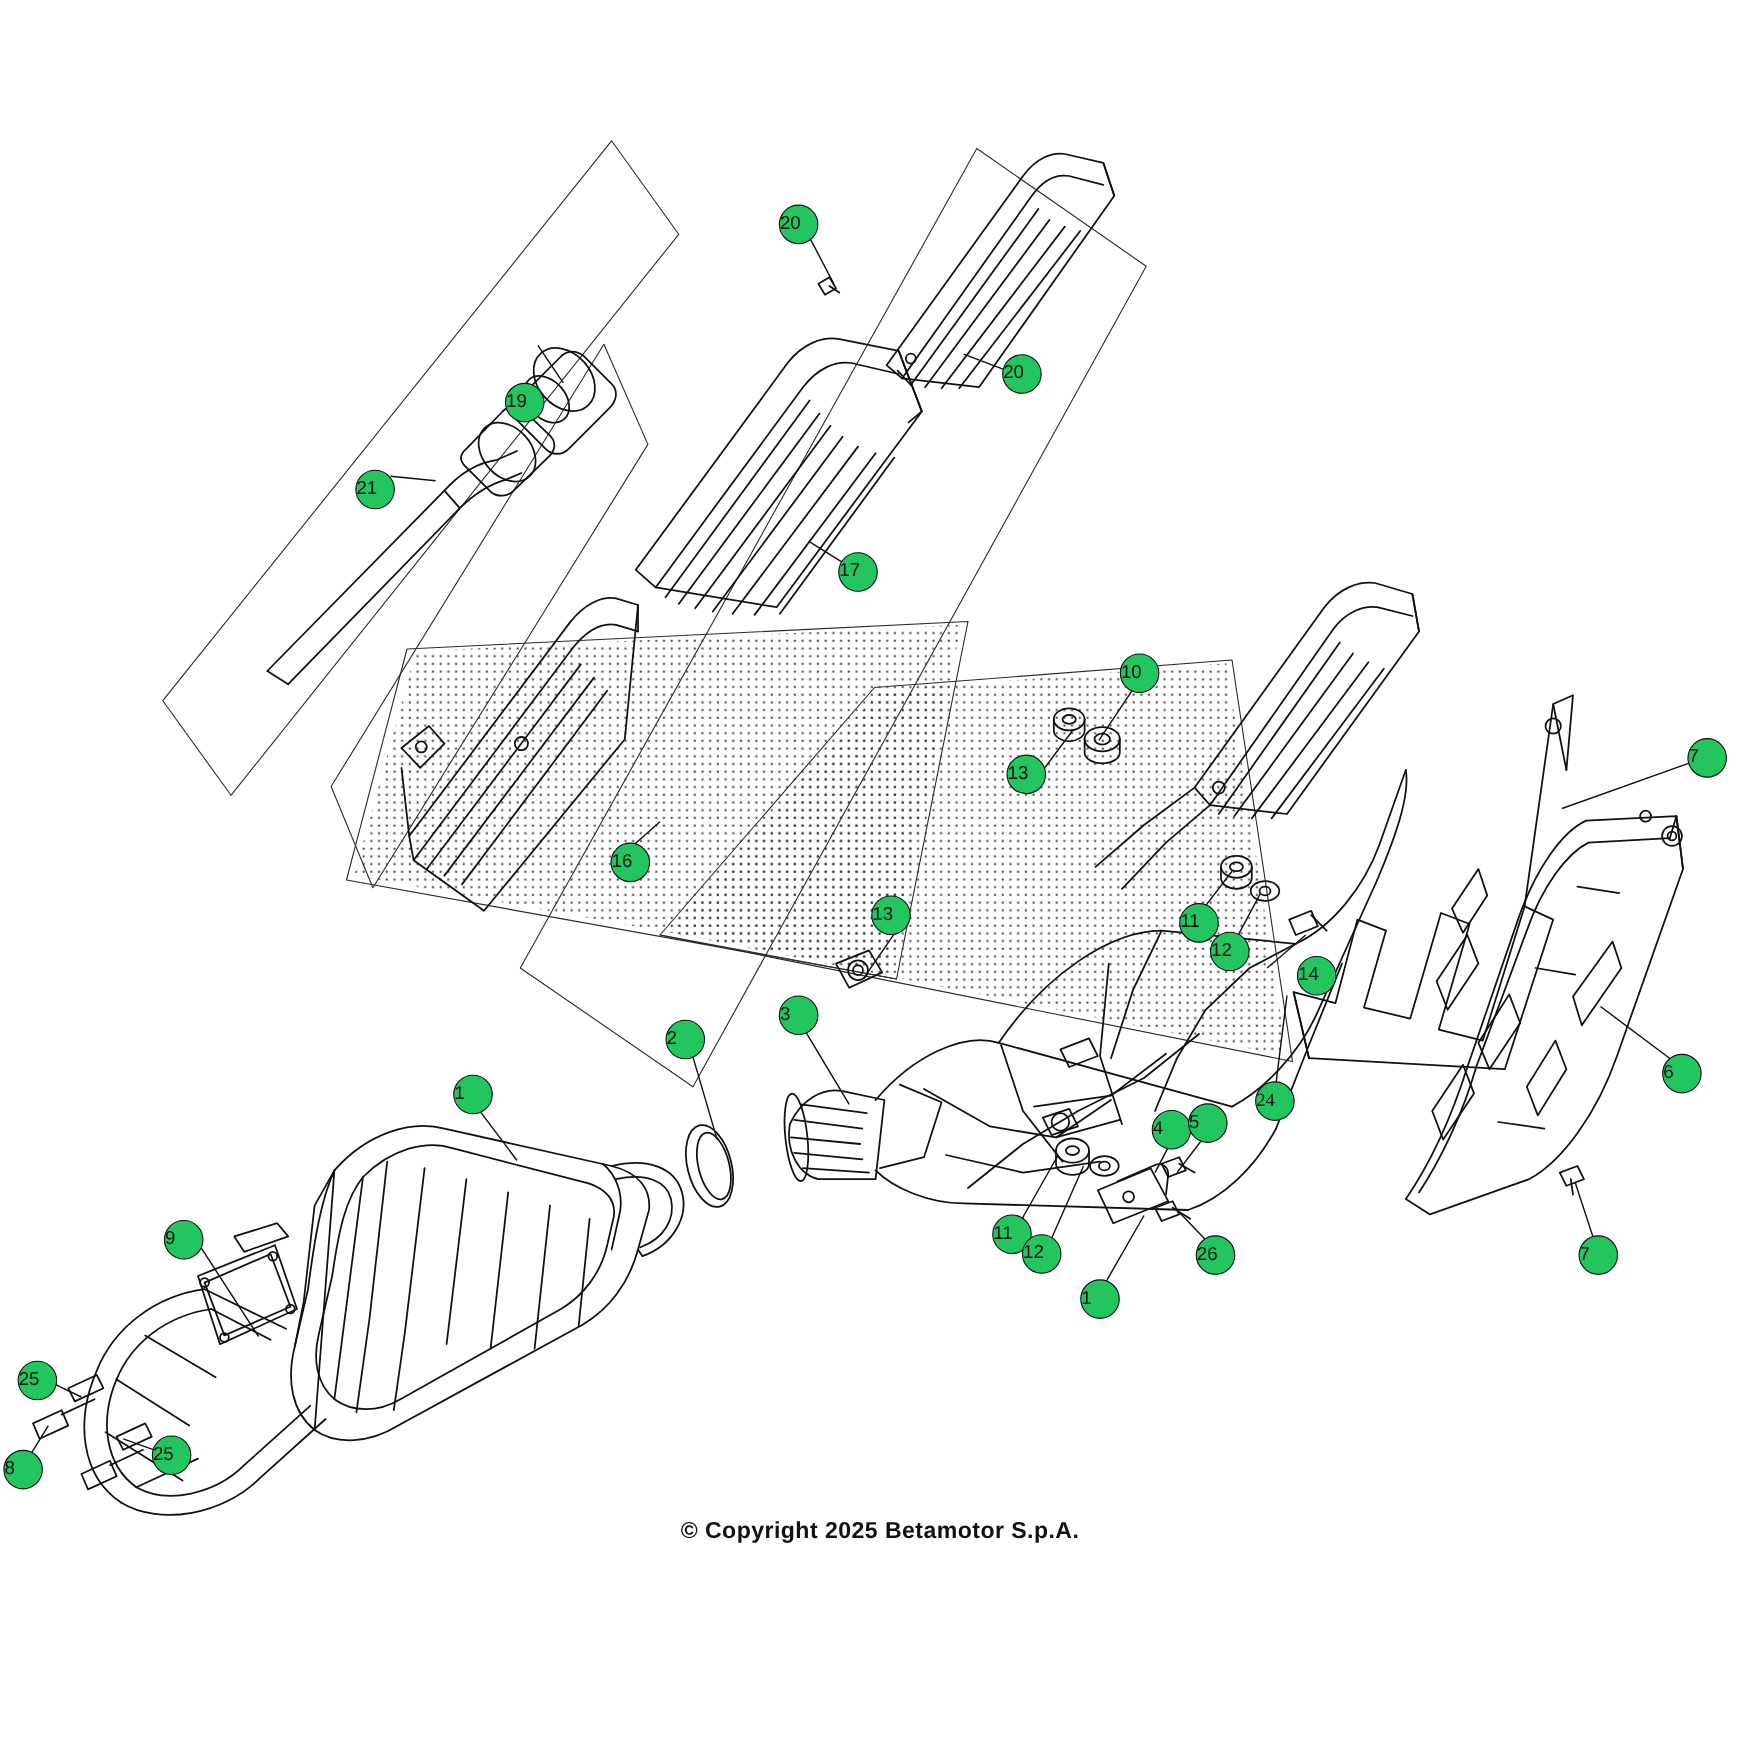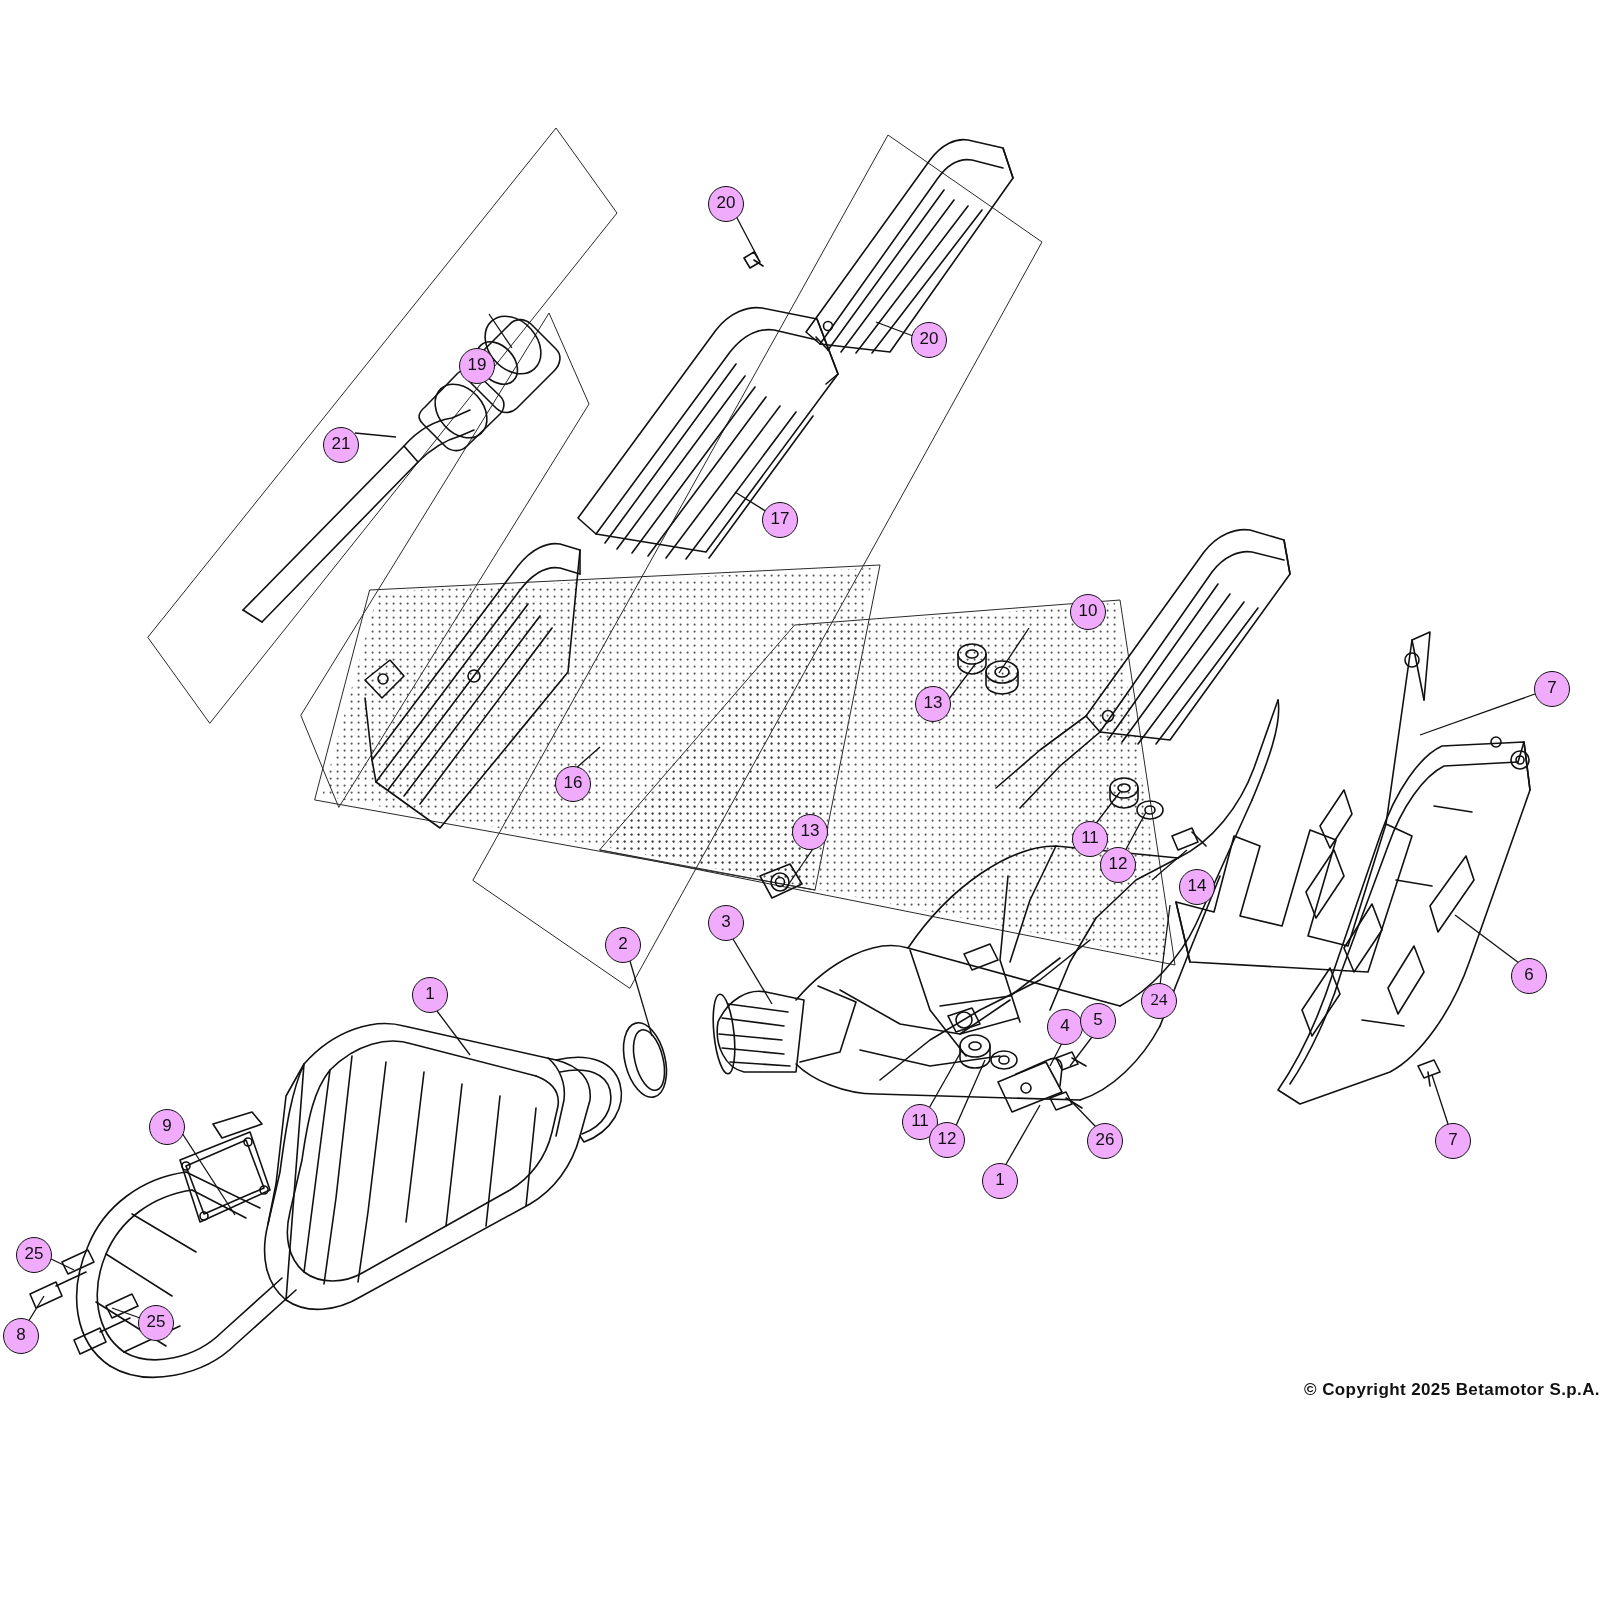--- a/index.html
+++ b/index.html
@@ -26,34 +26,34 @@
     height: 1600px;
   }
   .callout {
     position: absolute;
     width: 34px;
     height: 34px;
     margin-left: -17px;
     margin-top: -17px;
     border: 1.6px solid #111;
     border-radius: 50%;
-    background: #f0abfc;
+    background: #22c55e;
     color: #111;
     font-size: 17px;
     line-height: 31px;
-    text-align: center;
+    text-align: left;
     font-family: "Liberation Sans", sans-serif;
   }
   #copyright {
     position: absolute;
     left: 0;
     top: 1380px;
     width: 1600px;
-    text-align: right;
-    font-size: 17px;
+    text-align: center;
+    font-size: 21px;
     font-weight: bold;
     color: #111;
     letter-spacing: 0.4px;
   }
 </style>
 </head>
 <body>
 
 <div id="diagram-root">
 
@@ -357,21 +357,21 @@
       <div class="callout" style="left: 429px; top: 994px;">1</div>
       <div class="callout" style="left: 622px; top: 944px;">2</div>
       <div class="callout" style="left: 725px; top: 922px;">3</div>
       <div class="callout" style="left: 1064px; top: 1026px;">4</div>
       <div class="callout" style="left: 1097px; top: 1020px;">5</div>
       <div class="callout" style="left: 1528px; top: 975px;">6</div>
       <div class="callout" style="left: 1551px; top: 688px;">7</div>
       <div class="callout" style="left: 1452px; top: 1140px;">7</div>
       <div class="callout" style="left: 20px; top: 1335px;">8</div>
       <div class="callout" style="left: 166px; top: 1126px;">9</div>
-      <div class="callout" style="left: 1087px; top: 611px;">10</div>
+      <div class="callout" style="left: 1035px; top: 611px;">10</div>
       <div class="callout" style="left: 1089px; top: 838px;">11</div>
       <div class="callout" style="left: 919px; top: 1121px;">11</div>
       <div class="callout" style="left: 1117px; top: 864px;">12</div>
       <div class="callout" style="left: 946px; top: 1139px;">12</div>
       <div class="callout" style="left: 932px; top: 703px;">13</div>
       <div class="callout" style="left: 809px; top: 831px;">13</div>
       <div class="callout" style="left: 1196px; top: 886px;">14</div>
       <div class="callout" style="left: 999px; top: 1180px;">1</div>
       <div class="callout" style="left: 572px; top: 783px;">16</div>
       <div class="callout" style="left: 779px; top: 519px;">17</div>

